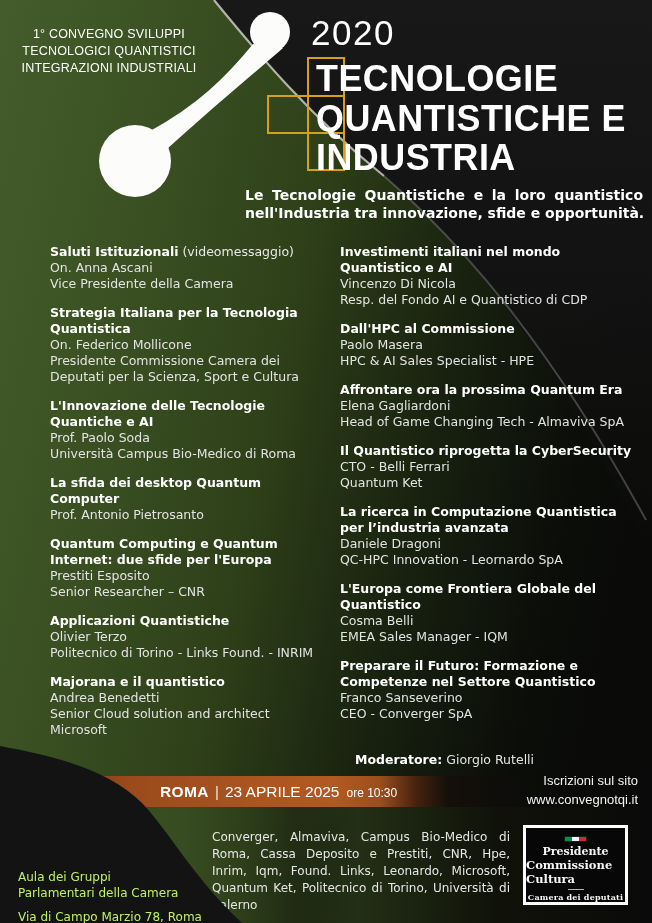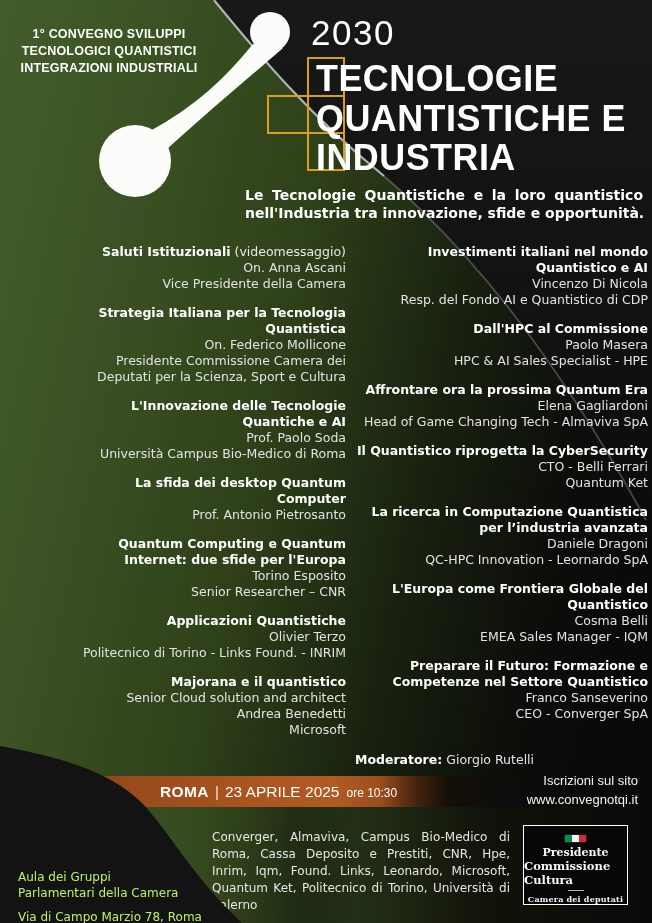--- a/index.html
+++ b/index.html
@@ -10,21 +10,21 @@
   }
   .bg-body{
     position:absolute;inset:0;z-index:0;
     background:linear-gradient(102deg,#445c2b 0%,#3a5022 22%,#2e4019 42%,#18210f 62%,#0b0d09 80%,#090909 100%);
   }
   .bg-svg{position:absolute;inset:0;z-index:1;}
   
   .badge{
     position:absolute;left:16px;top:26px;width:186px;z-index:3;
     text-align:center;color:#fff;font-family:"Liberation Sans",sans-serif;
-    font-weight:bold;font-size:12.5px;line-height:17px;letter-spacing:.2px;
+    font-weight:normal;font-size:12.5px;line-height:17px;letter-spacing:.2px;
   }
   .year{
     position:absolute;left:311px;top:13px;z-index:4;color:#fff;
     font-family:"Liberation Sans",sans-serif;font-weight:400;
     font-size:35px;letter-spacing:1.5px;
   }
   .title{
     position:absolute;left:316px;top:59px;z-index:4;color:#fff;
     font-family:"Liberation Sans",sans-serif;font-weight:bold;
     font-size:37px;line-height:39.5px;letter-spacing:.5px;white-space:nowrap;
@@ -35,21 +35,21 @@
   .yr2{left:267px;top:95px;width:78px;height:39px;}
   .subtitle{
     position:absolute;left:245px;top:187px;width:398px;z-index:3;color:#fff;
     font-weight:bold;font-size:14px;line-height:17.5px;
   }
   .subtitle div{text-align:justify;text-align-last:justify;white-space:nowrap;}
   
   .col{position:absolute;top:244px;z-index:3;color:#e3e3e3;font-size:12.5px;line-height:16px;}
   .col-left{left:50px;width:296px;}
   .col-right{left:340px;width:308px;}
-  .session{margin-bottom:13px;text-align:right;}
+  .session{margin-bottom:13px;}
   .s-title{font-weight:bold;color:#fff;}
   .t-line,.p-line{white-space:nowrap;}
   .s-note{font-weight:normal;color:#e9e9e9;}
   .moderator{margin-top:30px;color:#e3e3e3;margin-left:15px;}
   .moderator .m-label{font-weight:bold;color:#fff;}
   
   .event-bar{
     position:absolute;left:0;top:776px;width:520px;height:31px;z-index:2;
     background:linear-gradient(90deg,#47200c 0%,#7c3a15 10%,#9a4a1b 25%,#aa5420 48%,#b25a22 64%,#9c4e1e 73%,#47220e 80%,#141009 86%,#0c0c0c 100%);
     font-family:"Liberation Sans",sans-serif;color:#fff;
@@ -74,21 +74,21 @@
     position:absolute;left:18px;top:870px;z-index:4;color:#bef264;
     font-size:12px;line-height:15.5px;white-space:nowrap;
   }
   .venue .venue-gap{height:9px;}
   .partners{
     position:absolute;left:212px;top:829px;width:298px;z-index:2;color:#e6e6e6;
     font-size:12px;line-height:17px;text-align:justify;
   }
   .logo-box{
     position:absolute;left:523px;top:825px;width:105px;height:80px;z-index:4;
-    background:#070707;border:1px solid #ffffff;box-sizing:border-box;
+    background:#070707;border:3px solid #ffffff;box-sizing:border-box;
     display:flex;flex-direction:column;align-items:center;
     font-family:"DejaVu Serif","Liberation Serif",serif;color:#f5f5f5;
   }
   .flag{display:flex;margin-top:9px;width:21px;height:14px;box-shadow:0 0 0 .5px #333;}
   .flag span{flex:1;}
   .flag .f-green{background:#009246;}
   .flag .f-white{background:#f4f5f0;}
   .flag .f-red{background:#ce2b37;}
   .logo-l1{font-weight:bold;font-size:11px;margin-top:4px;line-height:13px;}
   .logo-l2{font-weight:bold;font-size:11.5px;line-height:14px;}
@@ -122,21 +122,21 @@
 
   <div class="badge">
     <div>1° CONVEGNO SVILUPPI</div>
     <div>TECNOLOGICI QUANTISTICI</div>
     <div>INTEGRAZIONI INDUSTRIALI</div>
   </div>
 
   <div class="yrect yr1"></div>
   <div class="yrect yr2"></div>
 
-  <div class="year">2030</div>
+  <div class="year">2020</div>
   <div class="title">
     <div>TECNOLOGIE</div>
     <div>QUANTISTICHE E</div>
     <div>INDUSTRIA</div>
   </div>
 
   <div class="subtitle">
     <div>Le Tecnologie Quantistiche e la loro quantistico</div>
     <div>nell'Industria tra innovazione, sfide e opportunità.</div>
   </div>
@@ -180,40 +180,40 @@
     <div class="s-lines">
           <div class="p-line">Prof. Antonio Pietrosanto</div>
         </div>
   </div>
       <div class="session">
     <div class="s-title">
           <div class="t-line">Quantum Computing e Quantum</div>
           <div class="t-line">Internet: due sfide per l'Europa</div>
         </div>
     <div class="s-lines">
-          <div class="p-line">Torino Esposito</div>
+          <div class="p-line">Prestiti Esposito</div>
           <div class="p-line">Senior Researcher – CNR</div>
         </div>
   </div>
       <div class="session">
     <div class="s-title">
           <div class="t-line">Applicazioni Quantistiche</div>
         </div>
     <div class="s-lines">
           <div class="p-line">Olivier Terzo</div>
           <div class="p-line">Politecnico di Torino - Links Found. - INRIM</div>
         </div>
   </div>
       <div class="session">
     <div class="s-title">
           <div class="t-line">Majorana e il quantistico</div>
         </div>
     <div class="s-lines">
+          <div class="p-line">Andrea Benedetti</div>
           <div class="p-line">Senior Cloud solution and architect</div>
-          <div class="p-line">Andrea Benedetti</div>
           <div class="p-line">Microsoft</div>
         </div>
   </div>
     </div>
 
   <div class="col col-right">
     <div>
         <div class="session">
     <div class="s-title">
             <div class="t-line">Investimenti italiani nel mondo</div>

